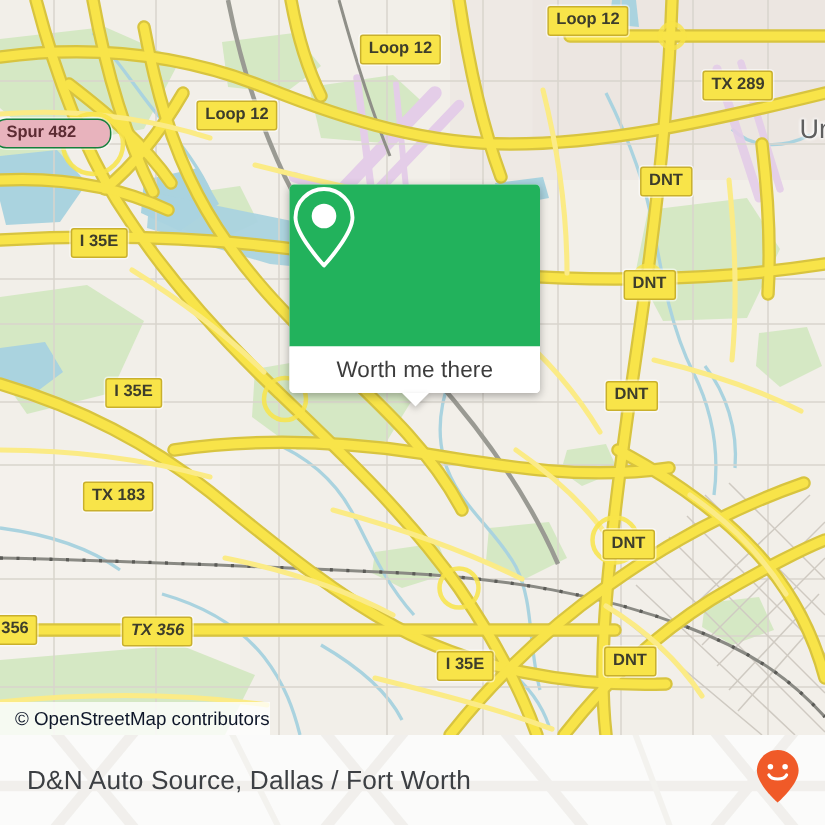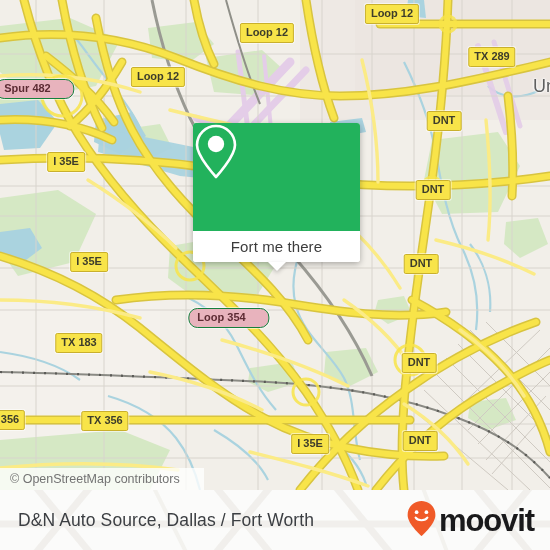--- a/index.html
+++ b/index.html
@@ -51,23 +51,23 @@
   }
   .placelabel.vert{
     transform-origin:left top;
     transform:rotate(-90deg);
   }
 
   
   .attrib{
     position:absolute;left:0;top:468px;
     background:rgba(255,255,255,.78);
-    color:#737373;
+    color:#0f172a;
     font-size:12.5px;
-    padding:4px 24px 4px 10px;
+    padding:4px 0 4px 10px;
     white-space:nowrap;
   }
 
   
   .card{
     position:absolute;left:193px;top:123px;width:167px;
     border-radius:3px;
     box-shadow:0 2px 6px rgba(0,0,0,.30);
     overflow:visible;
     background:#fff;
@@ -345,42 +345,41 @@
 
     <div class="shield" style="left:392px;top:14px;">Loop 12</div>
     <div class="shield" style="left:492px;top:21px;margin-top:36px;">TX 289</div>
     <div class="shield" style="left:267px;top:33px;">Loop 12</div>
     <div class="shield" style="left:158px;top:77px;">Loop 12</div>
     <div class="shield pink" style="left:35px;top:89px;">Spur 482</div>
     <div class="shield" style="left:444px;top:121px;">DNT</div>
     <div class="shield" style="left:66px;top:162px;">I 35E</div>
     <div class="shield" style="left:433px;top:190px;">DNT</div>
     <div class="shield" style="left:89px;top:262px;">I 35E</div>
-    <div class="shield pink" style="left:229px;top:318px;">Loop 354</div>
     <div class="shield" style="left:421px;top:264px;">DNT</div>
-    <div class="shield" style="left:79px;top:331px;margin-top:12px;">TX 183</div>
+    <div class="shield" style="left:79px;top:331px;">TX 183</div>
     <div class="shield" style="left:419px;top:363px;">DNT</div>
     <div class="shield" style="left:10px;top:420px;">356</div>
-    <div class="shield" style="left:105px;top:421px;">TX 356</div>
+    <div class="shield" style="left:105px;top:421px;font-style:italic;">TX 356</div>
     <div class="shield" style="left:310px;top:444px;">I 35E</div>
     <div class="shield" style="left:420px;top:441px;">DNT</div>
 
     <div class="attrib">© OpenStreetMap contributors</div>
 
     <div class="card">
       <div class="card-top">
         <span>
           <svg width="46" height="58" viewBox="0 0 46 58" fill="none">
             <path d="M23 3 C12.5 3 4 11.5 4 22 C4 33.5 23 54 23 54 C23 54 42 33.5 42 22 C42 11.5 33.5 3 23 3 Z" stroke="#ffffff" stroke-width="2.6" fill="none" stroke-linejoin="round"></path>
             <circle cx="23" cy="21" r="8.2" fill="#ffffff"></circle>
           </svg>
         </span>
       </div>
       <div class="card-bottom">
-        <span class="label">Fort me there</span>
+        <span class="label">Worth me there</span>
         <span class="pointer"></span>
       </div>
     </div>
 
   </div>
 
   <div class="footer">
     <svg class="bgmap" width="550" height="60" viewBox="0 0 550 60">
       <g stroke="#e9e7e2" fill="none" stroke-width="7">
         <path d="M30 -10 L96 70"></path>
@@ -402,17 +401,16 @@
 
     <div class="logo">
       <span>
         <svg width="31" height="37" viewBox="0 0 31 37">
           <path d="M15.5 1 C7.8 1 1.6 7.2 1.6 14.9 C1.6 24 15.5 36 15.5 36 C15.5 36 29.4 24 29.4 14.9 C29.4 7.2 23.2 1 15.5 1 Z" fill="#f05a28"></path>
           <circle cx="10.6" cy="12.2" r="1.85" fill="#ffffff"></circle>
           <circle cx="20.4" cy="12.2" r="1.85" fill="#ffffff"></circle>
           <path d="M9.6 17.6 C11.6 21.2 19.4 21.2 21.4 17.6" stroke="#ffffff" stroke-width="2.1" fill="none" stroke-linecap="round"></path>
         </svg>
       </span>
-      <span class="logo-word">moovit</span>
     </div>
   </div>
 
 </div>
 
 </body></html>

